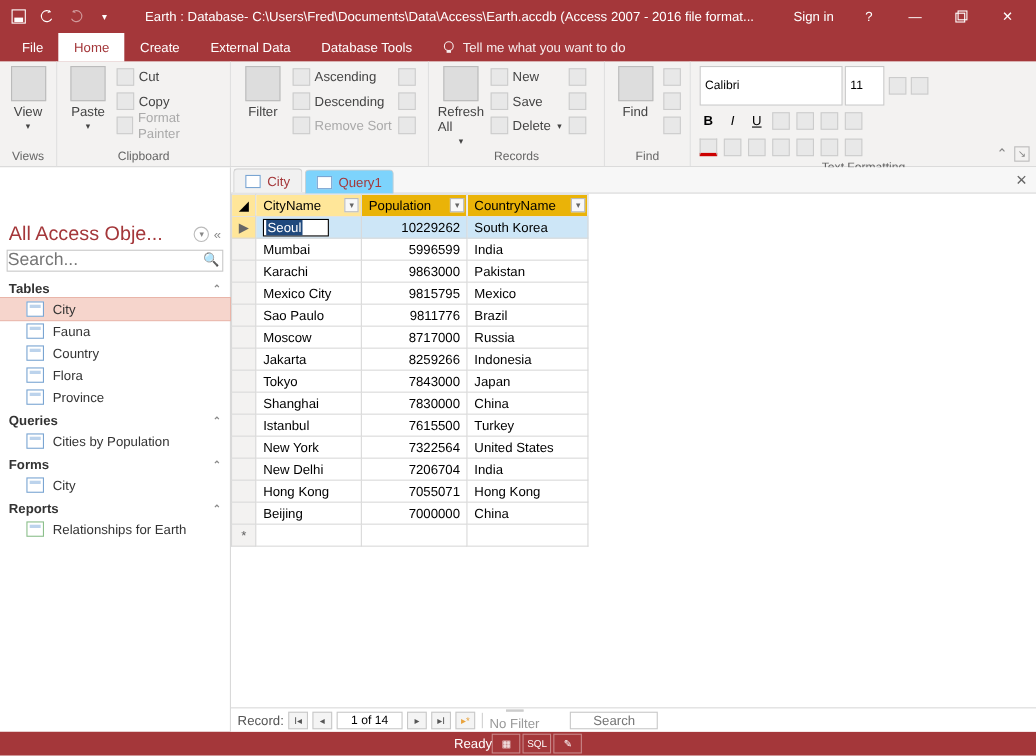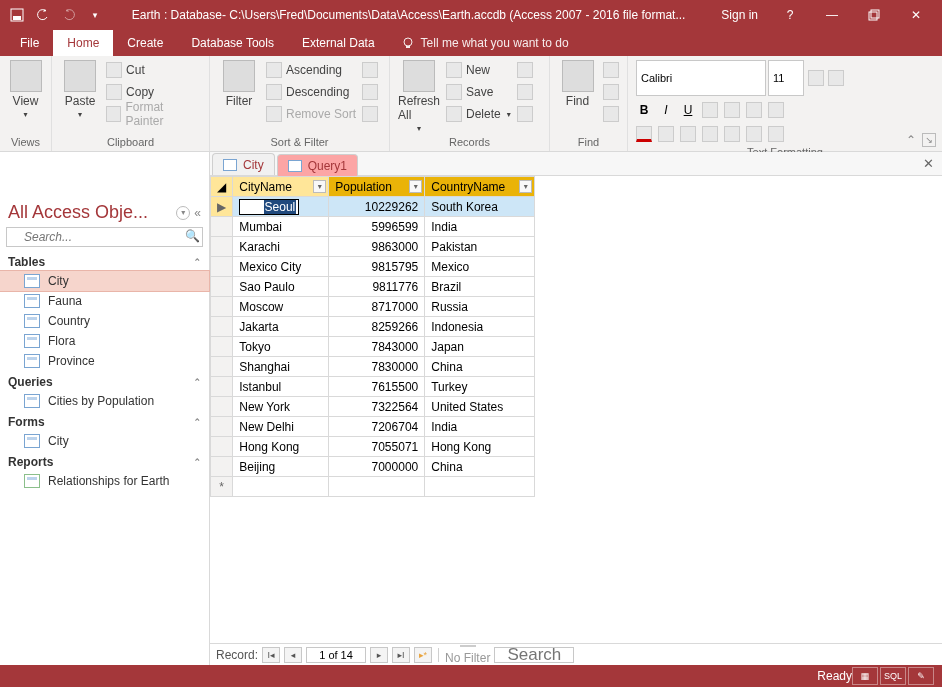--- a/index.html
+++ b/index.html
@@ -39,61 +39,61 @@
 .fontname { width:130px; }
 .fontsize { width:36px; }
 
 
 .content { display:flex; height:calc(687px - 30px - 26px - 96px - 22px); }
 .navpane { width:210px; border-right:1px solid #d9d9d9; background:#fff; display:flex; flex-direction:column; }
 .navhead { display:flex; align-items:center; justify-content:space-between; padding:4px 8px 0;margin-top:46px; }
 .navhead .hdr { color:#a4373a; font-size:18px; font-weight:400; white-space:nowrap; overflow:hidden; text-overflow:ellipsis; }
 .navhead .ctl { display:flex; gap:4px; color:#888; }
 .navsearch { margin:4px 6px; position:relative; }
-.navsearch input { width:100%; height:20px; border:1px solid #c8c8c8; padding:0 18px 0 17px; font-style:italic; color:#888; font-size:12px; }
+.navsearch input { width:100%; height:20px; border:1px solid #c8c8c8; padding:0 18px 0 0; color:#888; font-size:16px; }
 .navsearch .mag { position:absolute; right:3px; top:2px; color:#888; }
 .navgroup { padding:4px 8px 2px; font-weight:600; font-size:11px; color:#333; display:flex; justify-content:space-between; align-items:center; cursor:pointer; }
 .navitem { padding:3px 8px 3px 24px; display:flex; align-items:center; gap:8px; font-size:12px; color:#333; cursor:pointer; }
 .navitem .ic { width:16px; height:14px; background:#fff; border:1px solid #7aa5d2; display:inline-block; position:relative; }
 .navitem .ic::before { content:""; position:absolute; inset:2px 2px auto 2px; height:3px; background:#bcd3ec; }
 .navitem.active { background:#f6d5cc; outline:1px solid #e9b5a9; }
 .navitem.qry .ic { border-color:#7aa5d2; background:linear-gradient(#fff,#fff); }
 .navitem.rpt .ic { border-color:#8bbf8b; }
 
 
 .docarea { flex:1; display:flex; flex-direction:column; background:#fff; min-width:0; }
 .doctabs { height:24px; border-bottom:1px solid #d9d9d9; display:flex; align-items:flex-end; padding-left:2px; position:relative; background:#f7f7f7; }
 .doctab { height:22px; border:1px solid #cfcfcf; border-bottom:none; border-radius:4px 4px 0 0; padding:0 10px; display:flex; align-items:center; gap:6px; margin-right:2px; background:#f1f1f1; color:#a4373a; font-size:12px; cursor:pointer; }
-.doctab.active { background:#fca5a5; position:relative; top:1px; }
+.doctab.active { background:#7dd3fc; position:relative; top:1px; }
 .doctab .ic { width:14px; height:12px; background:#fff; border:1px solid #7aa5d2; display:inline-block; }
 .doctabs .closex { position:absolute; right:8px; top:4px; color:#666; cursor:pointer; font-size:13px; }
 
 .grid { flex:1; overflow:auto; position:relative; }
 table.dg { border-collapse:collapse; font-size:12px; }
 table.dg th, table.dg td { border:1px solid #d9d9d9; height:20px; padding:0 6px; text-align:left; white-space:nowrap; }
 table.dg th { background:#eab308; font-weight:400; position:relative; }
 table.dg th.sel { background:#ffe699; }
 table.dg th .dd { position:absolute; right:2px; top:3px; width:13px; height:13px; border:1px solid #bbb; background:#f8f8f8; font-size:8px; display:flex; align-items:center; justify-content:center; color:#666; }
 table.dg td.rowhdr { width:18px; background:#f3f2f1; text-align:center; color:#666; padding:0; }
 table.dg tr.selected td { background:#cde6f7; }
 table.dg tr.selected td.rowhdr { background:#ffe699; }
 table.dg td.num { text-align:right; }
-.cell-edit { border:1px solid #000; padding:0 2px; display:inline-block; min-width:60px; background:#fff;text-align:right; }
+.cell-edit { border:1px solid #000; padding:0 2px; display:inline-block; min-width:60px; background:#fff; }
 .cell-sel { background:#1f497d; color:#fff; padding:0 1px; }
 .colCity{width:96px;} .colPop{width:96px;} .colCountry{width:110px;}
 
 
 .recnav { height:22px; border-top:1px solid #d9d9d9; display:flex; align-items:center; gap:4px; padding:0 6px; font-size:11px; color:#555; background:#fff; }
 .recnav .btn { width:18px; height:16px; border:1px solid #c8c8c8; background:#f4f4f4; display:flex; align-items:center; justify-content:center; cursor:pointer; font-size:9px; }
 .recnav input { width:60px; height:16px; border:1px solid #c8c8c8; text-align:center; font-size:11px; }
-.recnav .srch { width:80px; height:16px; border:1px solid #c8c8c8; padding:0 4px; font-size:17px; color:#888; }
+.recnav .srch { width:80px; height:16px; border:1px solid #c8c8c8; padding:0 4px; font-size:12px; color:#888;margin-left:24px; }
 .recnav .sep { width:1px; height:14px; background:#d0d0d0; margin:0 2px; }
 
 
-.status { height:22px; background:#a4373a; color:#fff; display:flex; align-items:center; justify-content:flex-end; padding:0 8px; font-size:11px; }
+.status { height:22px; background:#a4373a; color:#fff; display:flex; align-items:center; justify-content:center; padding:0 8px; font-size:11px; }
 .status .views { display:flex; gap:2px; }
 .status .views span { width:26px; height:18px; border:1px solid rgba(255,255,255,.4); display:flex; align-items:center; justify-content:center; cursor:pointer; font-size:9px; }
 
 svg { display:block; }
 </style>
 </head>
 <body>
 
 <div class="titlebar">
   <div class="qat">
@@ -129,22 +129,22 @@
         </svg>
       </span>
     <span class="close">✕</span>
   </div>
 </div>
 
 <div class="tabs">
   <div class="tab">File</div>
   <div class="tab active">Home</div>
   <div class="tab">Create</div>
+  <div class="tab">External Data</div>
   <div class="tab">Database Tools</div>
-  <div class="tab">External Data</div>
   <div class="tellme">
     <svg class="bulb" viewBox="0 0 14 14">
         <circle cx="7" cy="6" r="4" fill="none" stroke="#fff"></circle>
         <rect x="5" y="10" width="4" height="2" fill="#fff"></rect>
       </svg>
     <span>Tell me what you want to do</span>
   </div>
 </div>
 
 <div class="ribbon">
@@ -207,21 +207,20 @@
             <span class="ic"></span>
           </div>
         <div class="smallrow">
             <span class="ic"></span>
           </div>
         <div class="smallrow">
             <span class="ic"></span>
           </div>
       </div>
     </div>
-    <div class="label">Sort &amp; Filter</div>
   </div>
   <div class="group" style="width:160px;">
     <div class="body">
       <div class="bigbtn">
           <div class="ic"></div>
           <span>Refresh All</span>
           <span style="font-size:8px;">▾</span>
         </div>
       <div class="col">
         <div class="smallrow">

